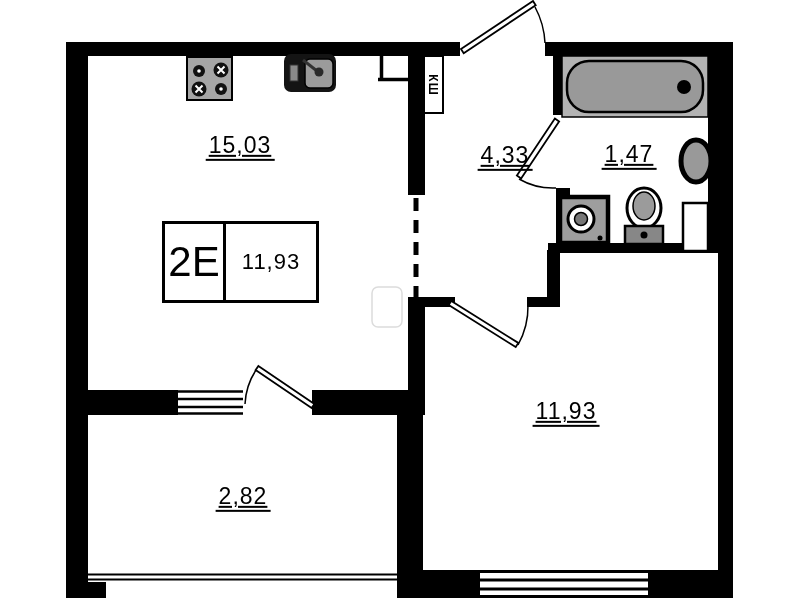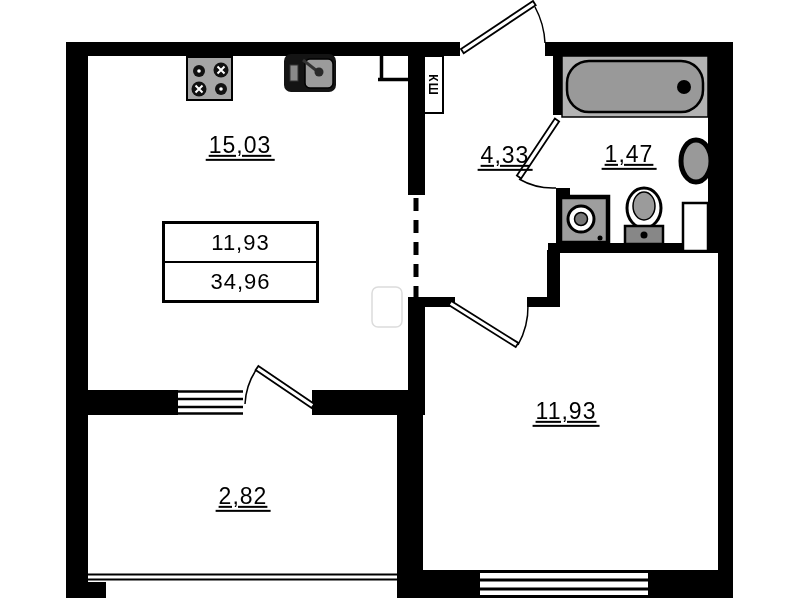--- a/index.html
+++ b/index.html
@@ -166,19 +166,19 @@
 
   <div class="room-label" style="left:629px;top:156px;">1,47</div>
 
   <div class="room-label" style="left:566px;top:413px;">11,93</div>
 
   <div class="room-label" style="left:243px;top:498px;">2,82</div>
 
   <div class="shaft-label" style="left:433px;top:85px;">КШ</div>
 
   <div class="info-box">
+    <div class="info-type">2Е</div>
     <div class="info-col">
       <div class="info-row">11,93</div>
-      <div class="info-row">34,96</div>
     </div>
   </div>
 
 </div>
 
 </body></html>

